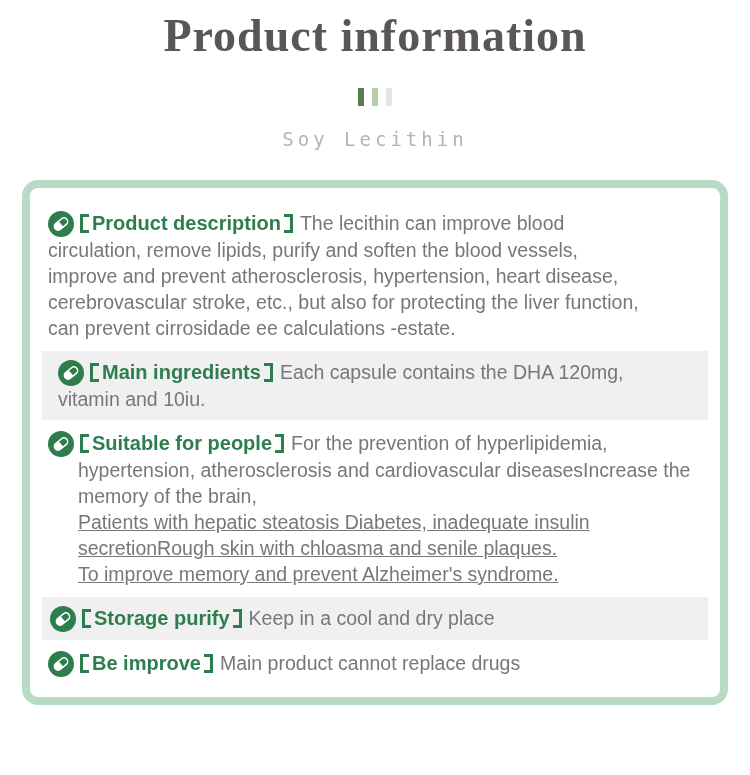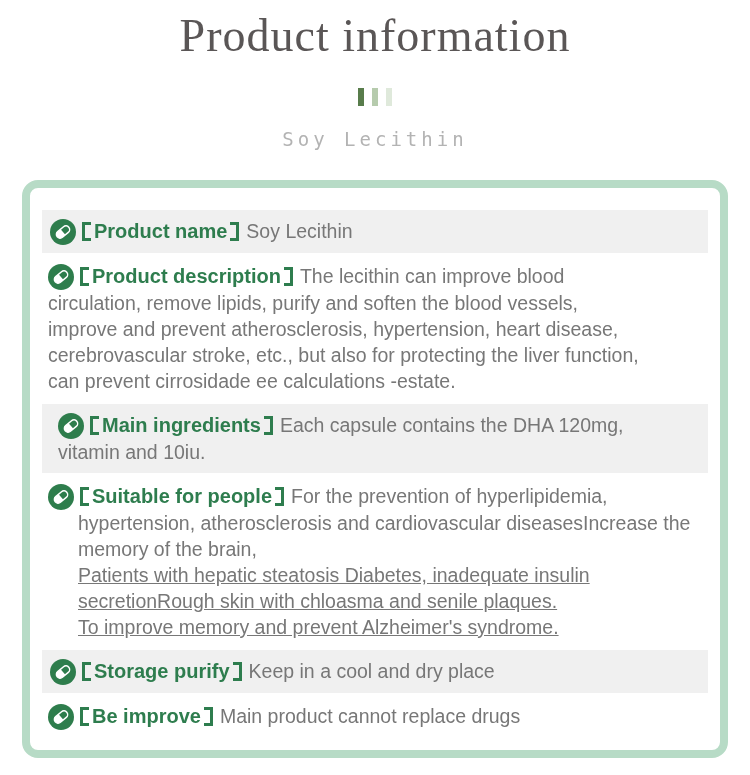--- a/index.html
+++ b/index.html
@@ -8,21 +8,21 @@
     width: 750px; height: 775px;
     background: #ffffff;
     font-family: "Liberation Sans", sans-serif;
     overflow: hidden;
   }
   
   .page-title {
     padding-top: 8px;
     text-align: center;
     font-family: "Liberation Serif", serif;
-    font-weight: normal;
+    font-weight: bold;
     font-size: 46px;
     line-height: 56px;
     color: #5a5656;
     letter-spacing: 1px;
   }
   .divider {
     margin-top: 24px;
     display: flex;
     justify-content: center;
     align-items: center;
@@ -104,31 +104,20 @@
 <div class="divider">
   <span class="bar bar1"></span>
   <span class="bar bar2"></span>
   <span class="bar bar3"></span>
 </div>
 
 <div class="subtitle">Soy Lecithin</div>
 
 <div class="card">
 
-  <div class="section gray">
-    <span class="icon-wrap">
-      <svg width="26" height="26" viewBox="0 0 26 26">
-        <circle cx="13" cy="13" r="13" fill="#2e7d4c"></circle>
-        <g transform="rotate(-40 13 13)">
-          <rect x="5.5" y="9.3" width="15" height="7.4" rx="3.7" fill="none" stroke="#ffffff" stroke-width="1.5"></rect>
-          <path d="M13 9.3 L9.2 9.3 A3.7 3.7 0 0 0 9.2 16.7 L13 16.7 Z" fill="#ffffff"></path>
-        </g>
-      </svg>
-    </span><span class="bracket open"></span><span class="sec-title">Product name</span><span class="bracket close"></span><span class="sec-text">Soy Lecithin</span>
-  </div>
 
   <div class="section white desc">
     <span class="icon-wrap">
       <svg width="26" height="26" viewBox="0 0 26 26">
         <circle cx="13" cy="13" r="13" fill="#2e7d4c"></circle>
         <g transform="rotate(-40 13 13)">
           <rect x="5.5" y="9.3" width="15" height="7.4" rx="3.7" fill="none" stroke="#ffffff" stroke-width="1.5"></rect>
           <path d="M13 9.3 L9.2 9.3 A3.7 3.7 0 0 0 9.2 16.7 L13 16.7 Z" fill="#ffffff"></path>
         </g>
       </svg>

